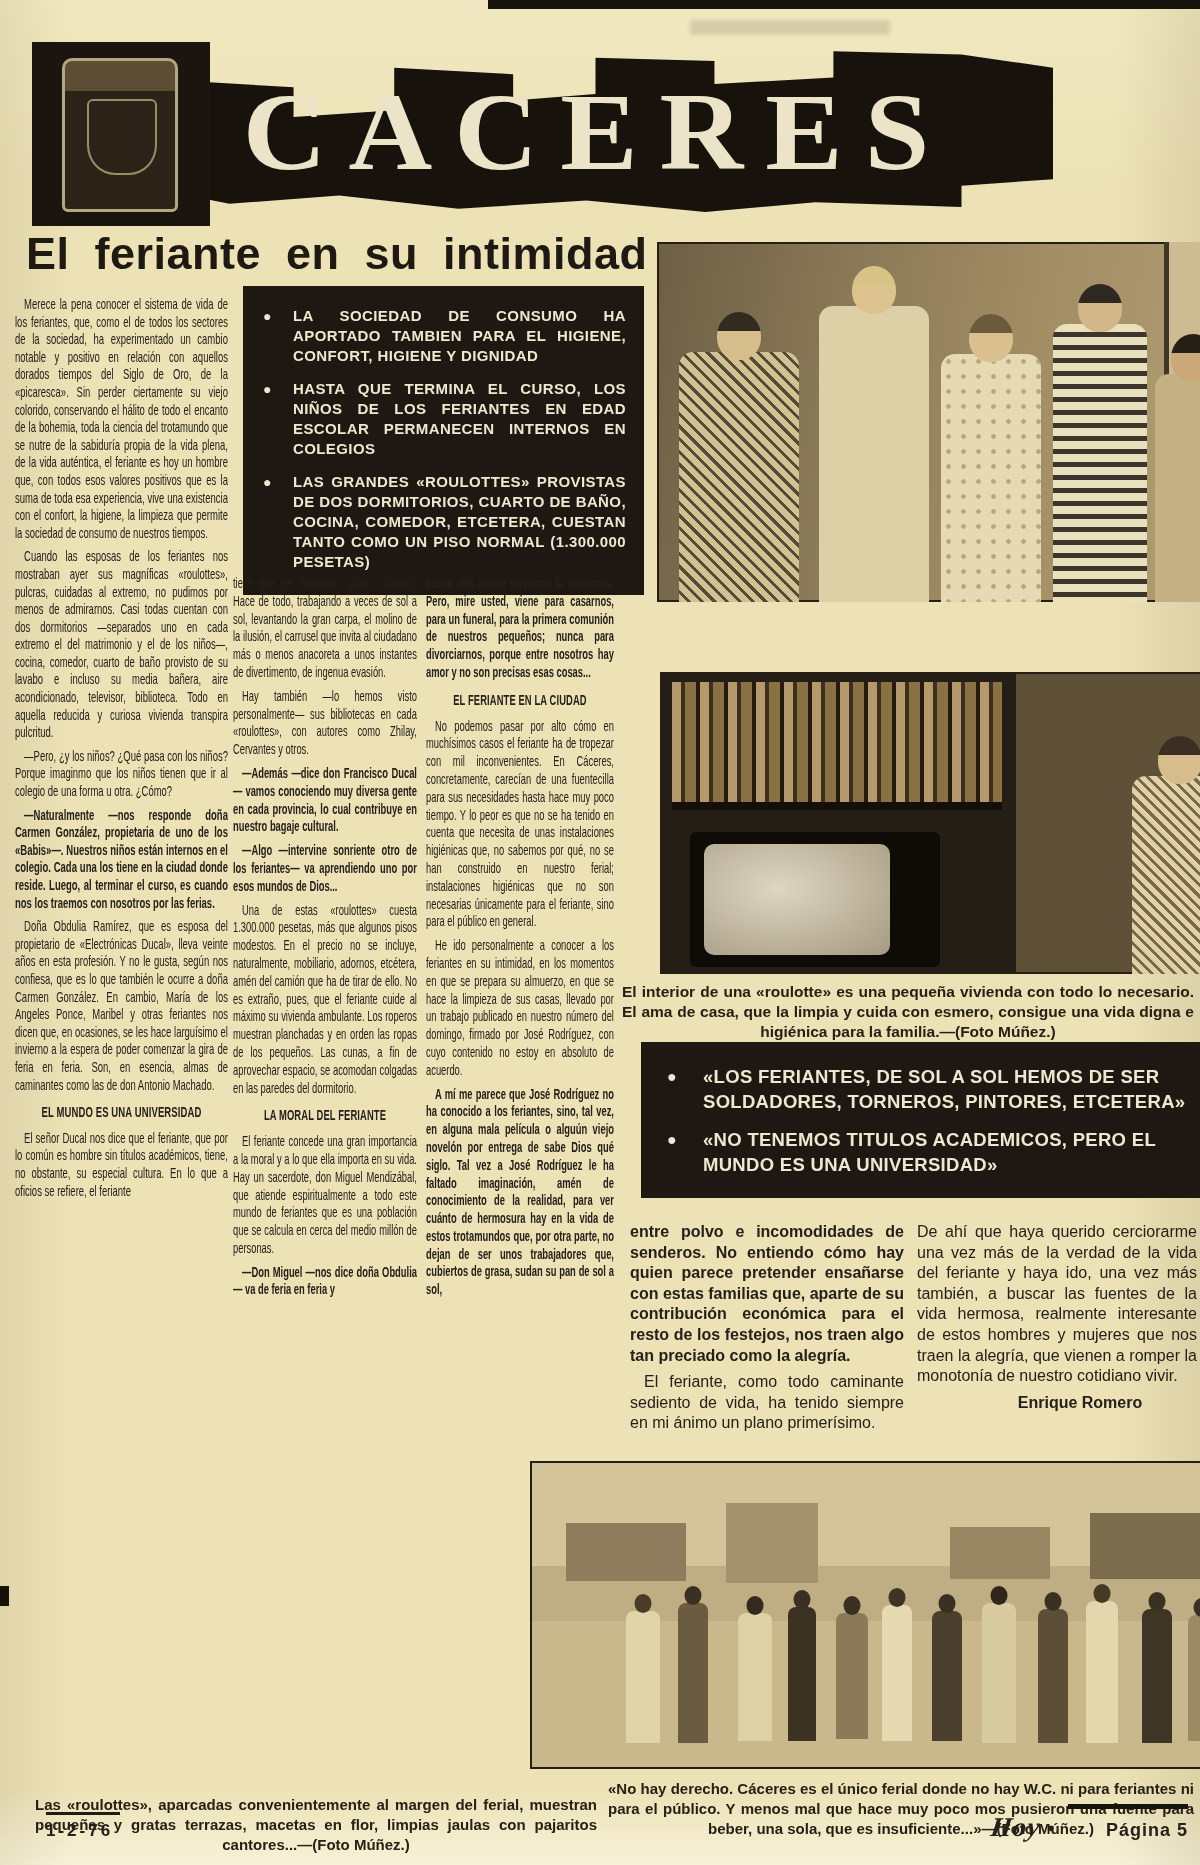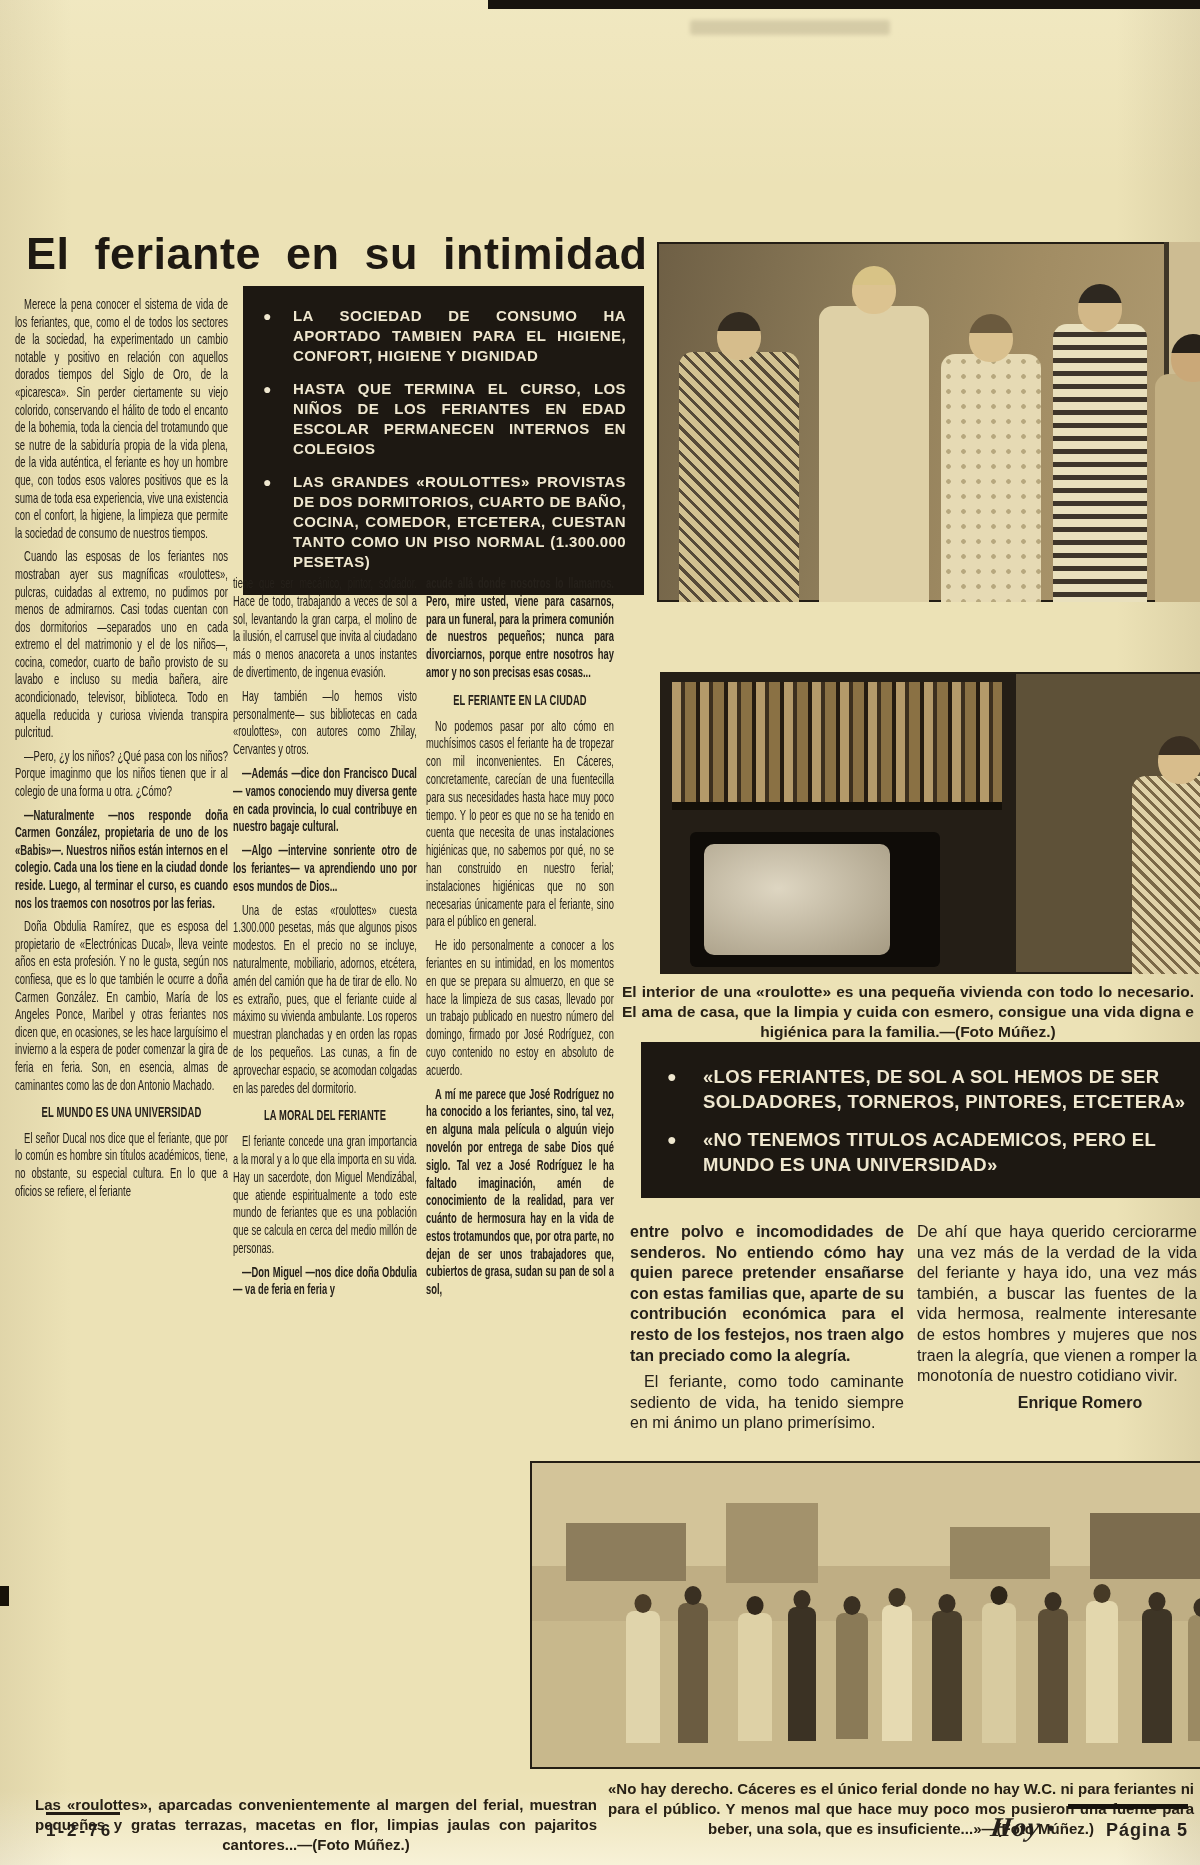--- a/index.html
+++ b/index.html
@@ -111,20 +111,27 @@
   .margin-mark { position:absolute; left:0; top:1586px; width:9px; height:20px; background:#171209; }
 </style>
 </head>
 <body>
 
 <div class="page">
 
   <div class="topbar"></div>
   <div class="ghost"></div>
 
+  <header class="banner">
+    <div class="blocks"></div>
+    <div class="crest">
+      <div class="crest-inner"></div>
+    </div>
+    <div class="banner-word">CACERES</div>
+  </header>
 
   <h1 class="headline">El feriante en su intimidad</h1>
 
   <section class="col col1">
     <div class="cond">
       <p>Merece la pena conocer el sistema de vida de los feriantes, que, como el de todos los sectores de la sociedad, ha experimentado un cambio notable y positivo en relación con aquellos dorados tiempos del Siglo de Oro, de la «picaresca». Sin perder ciertamente su viejo colorido, conservando el hálito de todo el encanto de la bohemia, toda la ciencia del trotamundo que se nutre de la sabiduría propia de la vida plena, de la vida auténtica, el feriante es hoy un hombre que, con todos esos valores positivos que es la suma de toda esa experiencia, vive una existencia con el confort, la higiene, la limpieza que permite la sociedad de consumo de nuestros tiempos.</p>
       <p>Cuando las esposas de los feriantes nos mostraban ayer sus magníficas «roulottes», pulcras, cuidadas al extremo, no pudimos por menos de admirarnos. Casi todas cuentan con dos dormitorios —separados uno en cada extremo el del matrimonio y el de los niños—, cocina, comedor, cuarto de baño provisto de su lavabo e incluso su media bañera, aire acondicionado, televisor, biblioteca. Todo en aquella reducida y curiosa vivienda transpira pulcritud.</p>
       <p>—Pero, ¿y los niños? ¿Qué pasa con los niños? Porque imaginmo que los niños tienen que ir al colegio de una forma u otra. ¿Cómo?</p>
       <p class="bold">—Naturalmente —nos responde doña Carmen González, propietaria de uno de los «Babis»—. Nuestros niños están internos en el colegio. Cada una los tiene en la ciudad donde reside. Luego, al terminar el curso, es cuando nos los traemos con nosotros por las ferias.</p>
       <p>Doña Obdulia Ramírez, que es esposa del propietario de «Electrónicas Ducal», lleva veinte años en esta profesión. Y no le gusta, según nos confiesa, que es lo que también le ocurre a doña Carmen González. En cambio, María de los Angeles Ponce, Maribel y otras feriantes nos dicen que, en ocasiones, se les hace larguísimo el invierno a la espera de poder comenzar la gira de feria en feria. Son, en esencia, almas de caminantes como las de don Antonio Machado.</p>

